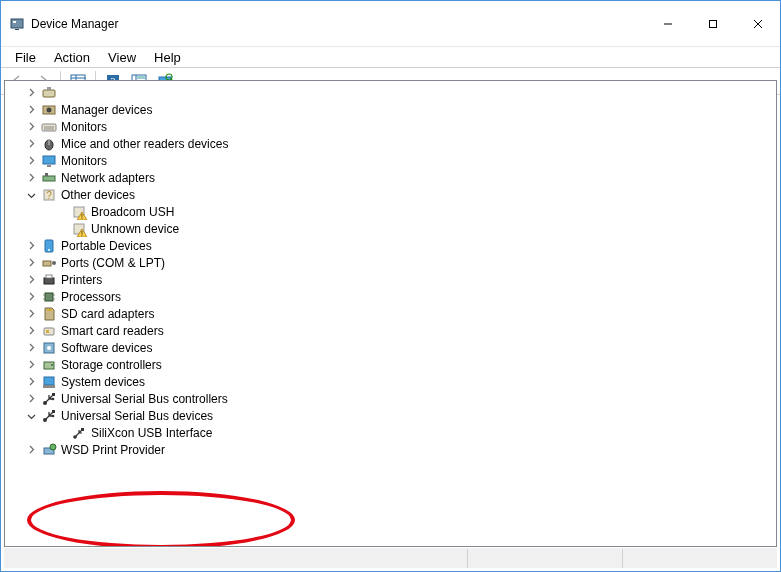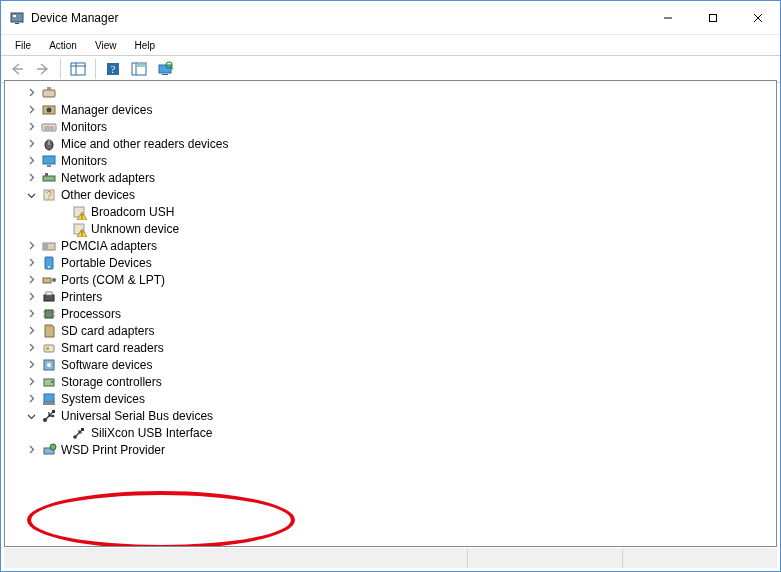--- a/index.html
+++ b/index.html
@@ -9,21 +9,21 @@
     font-size: 12px;
     background: #fff;
     width: 781px;
     height: 572px;
     border: 1px solid #4b90d6;
     position: relative;
     overflow: hidden;
   }
   
   .titlebar {
-    height: 34px;
+    height: 46px;
     background: #fff;
     display: flex;
     align-items: center;
     padding-left: 8px;
     border-bottom: 1px solid #e8e8e8;
   }
   .titlebar .app-icon {
     width: 16px; height: 16px;
     margin-right: 6px;
     display:inline-flex;align-items:center;justify-content:center;
@@ -50,21 +50,21 @@
   .menubar {
     height: 20px;
     display: flex;
     align-items: center;
     padding-left: 6px;
     gap: 2px;
     background:#fff;
   }
   .menuitem {
     padding: 2px 8px;
-    font-size: 10px;
+    font-size: 13px;
     color:#000;
   }
   
   .toolbar {
     height: 28px;
     border-top: 1px solid #d0d0d0;
     border-bottom: 1px solid #d0d0d0;
     background: #fff;
     display:flex;
     align-items:center;
@@ -365,36 +365,20 @@
         </li>
         <li>
           <div class="row">
             <span class="chev">
               <svg viewBox="0 0 9 9">
                 <path d="M3 1 L6.5 4.5 L3 8" fill="none" stroke="#6b6b6b" stroke-width="1.2"></path>
               </svg>
             </span>
             <span class="dicon">
               <svg viewBox="0 0 16 16" width="16" height="16">
-                <rect x="2" y="5" width="12" height="7" fill="#d9d2b0" stroke="#888"></rect>
-                <rect x="3" y="6" width="4" height="5" fill="#aaa"></rect>
-              </svg>
-            </span>
-            <span>PCMCIA adapters</span>
-          </div>
-        </li>
-        <li>
-          <div class="row">
-            <span class="chev">
-              <svg viewBox="0 0 9 9">
-                <path d="M3 1 L6.5 4.5 L3 8" fill="none" stroke="#6b6b6b" stroke-width="1.2"></path>
-              </svg>
-            </span>
-            <span class="dicon">
-              <svg viewBox="0 0 16 16" width="16" height="16">
                 <rect x="4" y="2" width="8" height="12" rx="1" fill="#4aa3df" stroke="#2a6ca5"></rect>
                 <circle cx="8" cy="12" r="1" fill="#fff"></circle>
               </svg>
             </span>
             <span>Portable Devices</span>
           </div>
         </li>
         <li>
           <div class="row">
             <span class="chev">
@@ -523,20 +507,38 @@
                 <rect x="2" y="11" width="12" height="3" fill="#888"></rect>
               </svg>
             </span>
             <span>System devices</span>
           </div>
         </li>
         <li>
           <div class="row">
             <span class="chev">
               <svg viewBox="0 0 9 9">
+                <path d="M3 1 L6.5 4.5 L3 8" fill="none" stroke="#6b6b6b" stroke-width="1.2"></path>
+              </svg>
+            </span>
+            <span class="dicon">
+              <svg viewBox="0 0 16 16" width="16" height="16">
+                <circle cx="4" cy="12" r="2" fill="#333"></circle>
+                <path d="M4 12 L12 4 M8 8 L12 8 M8 8 L8 4" stroke="#333" fill="none" stroke-width="1.3"></path>
+                <rect x="11" y="2" width="3" height="3" fill="#333"></rect>
+                <circle cx="12" cy="8" r="1.3" fill="#333"></circle>
+              </svg>
+            </span>
+            <span>Universal Serial Bus controllers</span>
+          </div>
+        </li>
+        <li>
+          <div class="row">
+            <span class="chev">
+              <svg viewBox="0 0 9 9">
                 <path d="M1 4 L4.5 7.5 L8 4" fill="none" stroke="#404040" stroke-width="1.2"></path>
               </svg>
             </span>
             <span class="dicon">
               <svg viewBox="0 0 16 16" width="16" height="16">
                 <circle cx="4" cy="12" r="2" fill="#333"></circle>
                 <path d="M4 12 L12 4 M8 8 L12 8 M8 8 L8 4" stroke="#333" fill="none" stroke-width="1.3"></path>
                 <rect x="11" y="2" width="3" height="3" fill="#333"></rect>
                 <circle cx="12" cy="8" r="1.3" fill="#333"></circle>
               </svg>

